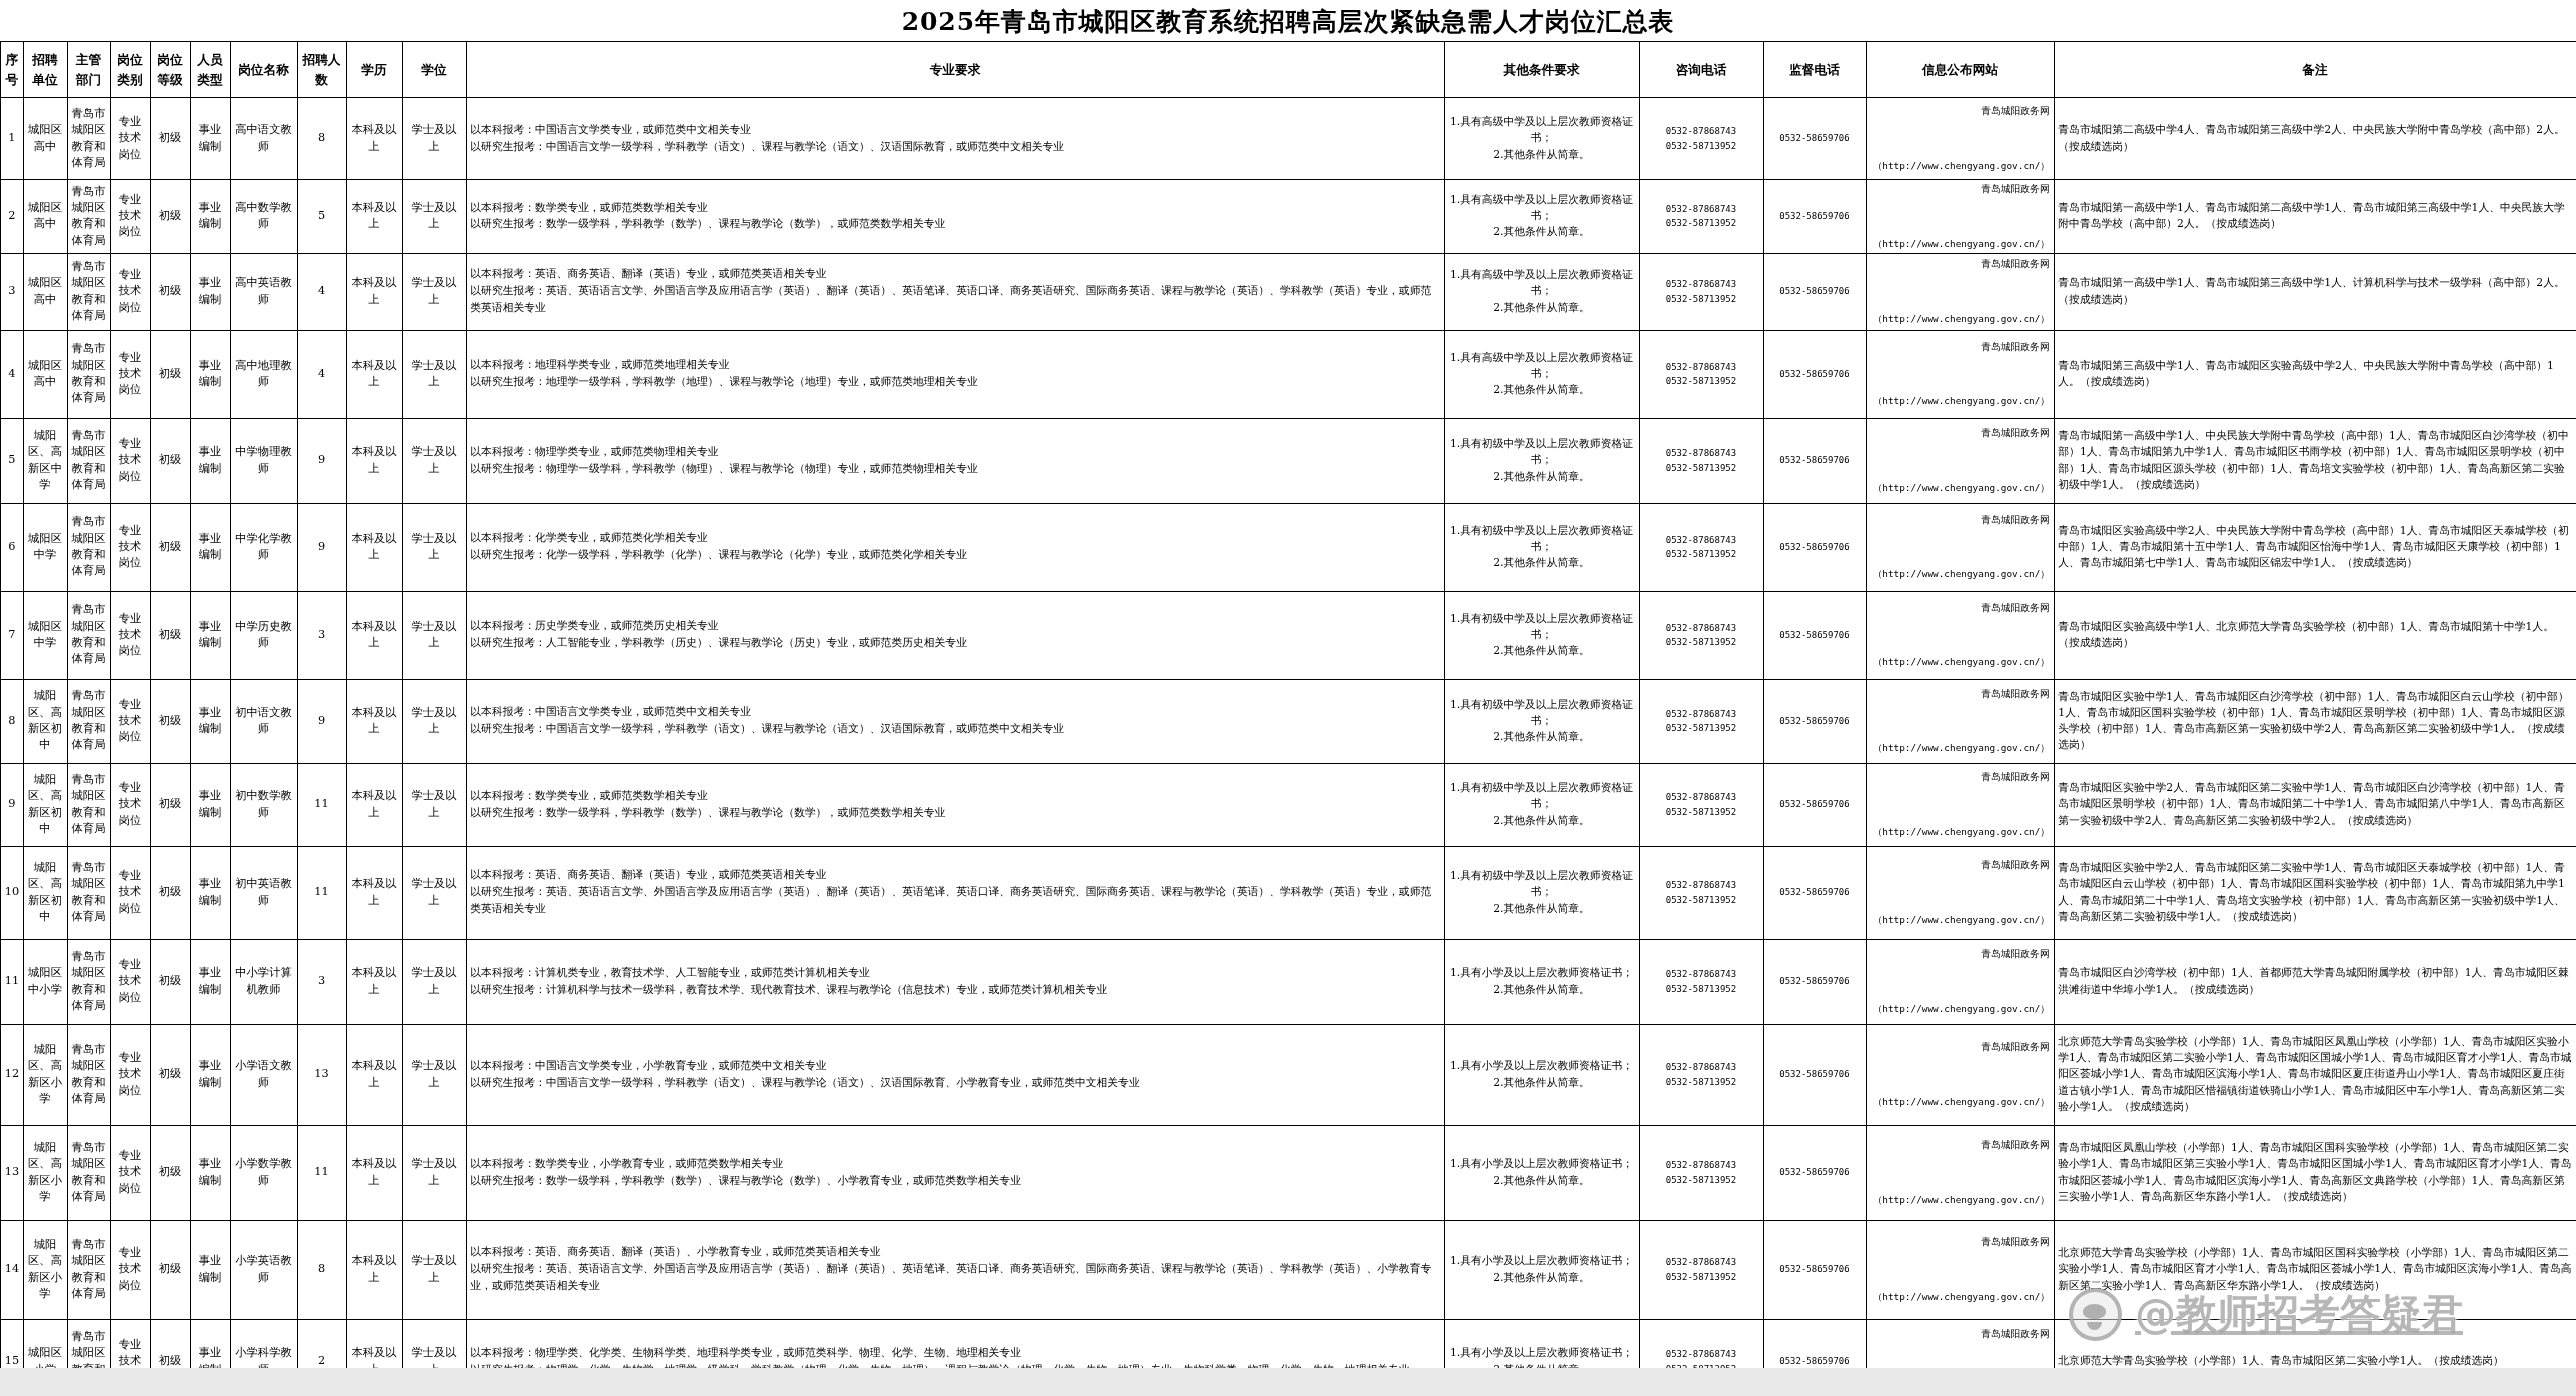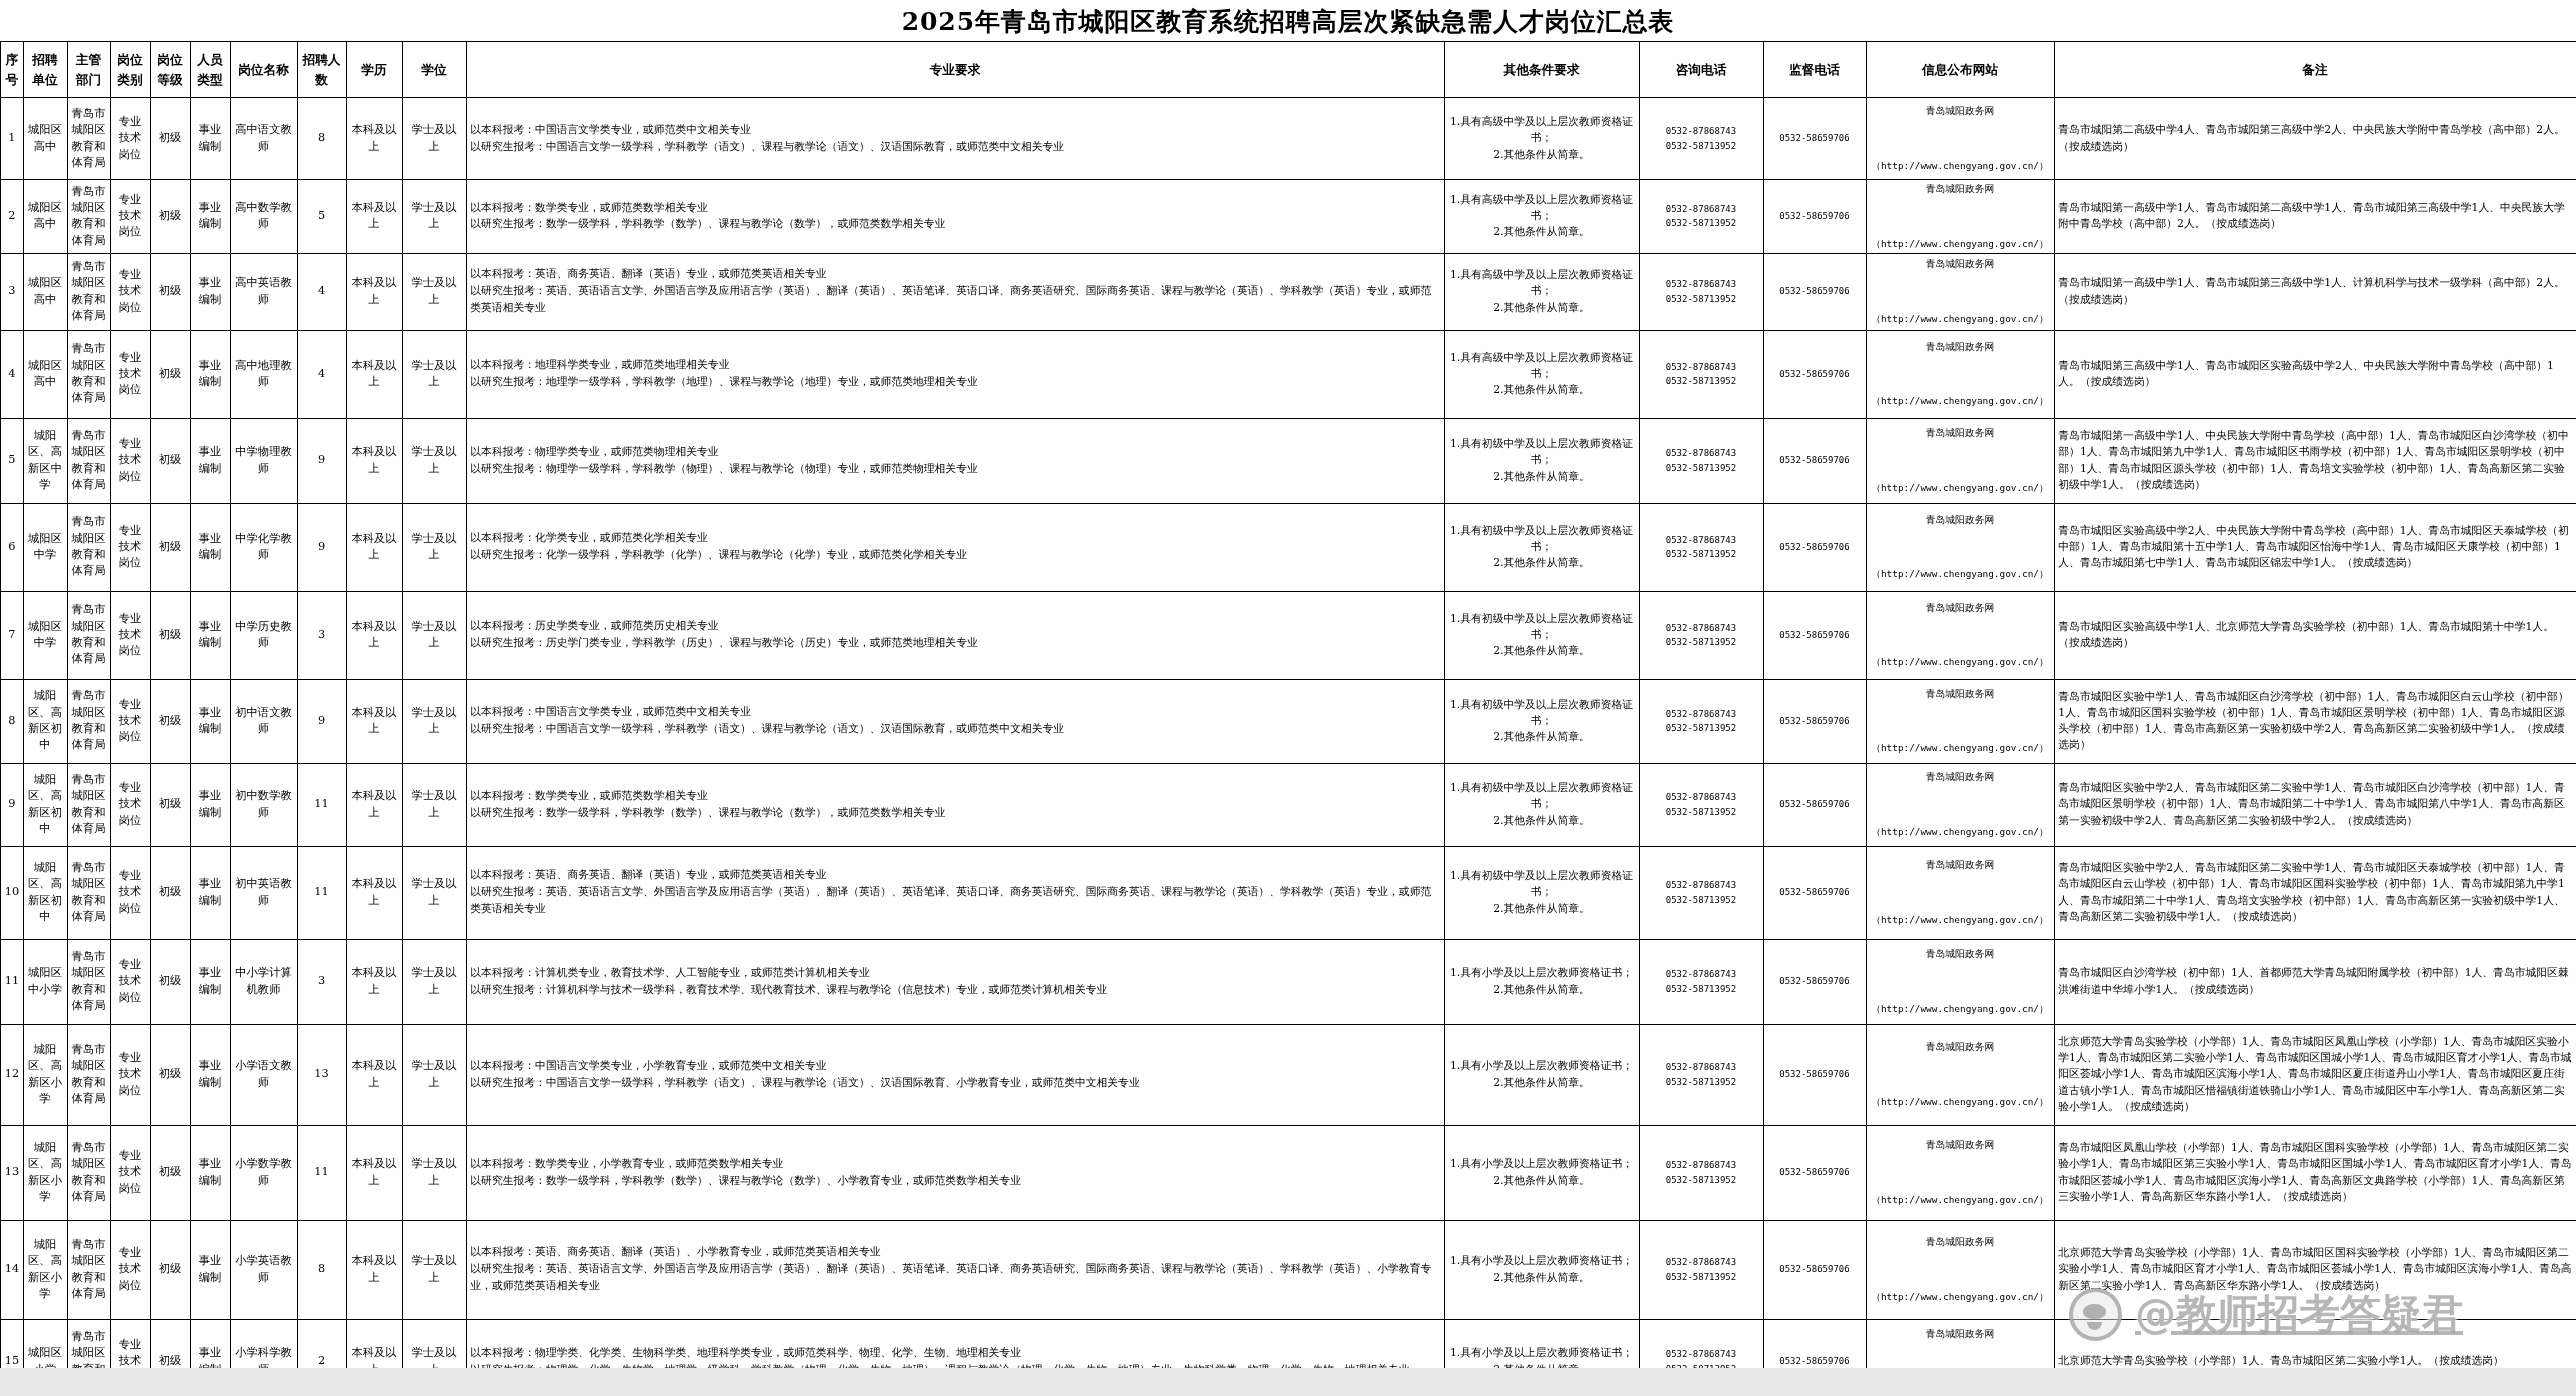--- a/index.html
+++ b/index.html
@@ -9,21 +9,21 @@
   table.sheet{border-collapse:collapse;table-layout:fixed;width:2576px;}
   table.sheet th,table.sheet td{border:0.9px solid #000;vertical-align:middle;overflow:hidden;
         padding:1.9px 3.8px;box-sizing:border-box;}
   table.sheet th{border-width:1.9px;font-size:12.7px;font-weight:bold;text-align:center;line-height:1.5;}
   table.sheet td{border-top-width:1.9px;border-bottom-width:1.9px;}
   td.c{text-align:center;font-size:11.3px;line-height:1.45;}
   td.major{text-align:left;font-size:10.8px;line-height:1.55;padding-left:5.6px;}
   td.major b{font-weight:normal;}
   td.other{text-align:center;font-size:10.8px;line-height:1.5;padding-left:4.7px;}
   td.phone{text-align:center;font-size:9px;line-height:1.6;font-family:"DejaVu Sans Mono","Liberation Mono",monospace;}
-  td.site{text-align:center;font-size:9.8px;line-height:1.5;}
+  td.site{text-align:right;font-size:9.8px;line-height:1.5;}
   td.site .url{font-size:9.4px;font-family:"DejaVu Sans Mono","Liberation Mono",monospace;word-break:break-all;margin-top:40px;}
   td.remark{text-align:left;font-size:10.8px;line-height:1.5;padding-left:4.7px;}
   .watermark{position:absolute;right:113px;bottom:26px;display:flex;align-items:center;gap:13px;
         color:rgba(165,165,165,0.8);text-shadow:0 0 2.8px #fff, 0 0 5.6px #fff;pointer-events:none;}
   .wm-logo{width:53px;height:53px;border-radius:50%;border:4.7px solid rgba(165,165,165,0.8);
         position:relative;box-sizing:border-box;background:rgba(230,230,230,0.5);}
   .wm-logo::after{content:"";position:absolute;left:10.3px;top:12.2px;width:22.5px;height:15px;
         border-radius:50% 50% 45% 45%;background:rgba(165,165,165,0.85);}
   .wm-logo::before{content:"";position:absolute;left:14px;top:30px;width:15px;height:8.4px;
         border-radius:0 0 7.5px 7.5px;background:rgba(165,165,165,0.85);}
@@ -260,21 +260,21 @@
           <td class="c">青岛市城阳区教育和体育局</td>
           <td class="c">专业技术岗位</td>
           <td class="c">初级</td>
           <td class="c">事业编制</td>
           <td class="c">中学历史教师</td>
           <td class="c">3</td>
           <td class="c">本科及以上</td>
           <td class="c">学士及以上</td>
           <td class="major">
             <div><b>以本科报考：</b><span>历史学类专业，或师范类历史相关专业</span></div>
-            <div><b>以研究生报考：</b><span>历史学门类专业，学科教学（历史）、课程与教学论（历史）专业，或师范类地理相关专业</span></div>
+            <div><b>以研究生报考：</b><span>人工智能专业，学科教学（历史）、课程与教学论（历史）专业，或师范类历史相关专业</span></div>
           </td>
           <td class="other">
             <div>1.具有初级中学及以上层次教师资格证书；</div>
             <div>2.其他条件从简章。</div>
           </td>
           <td class="phone">
             <div>0532-87868743</div>
             <div>0532-58713952</div>
           </td>
           <td class="phone">0532-58659706</td>

